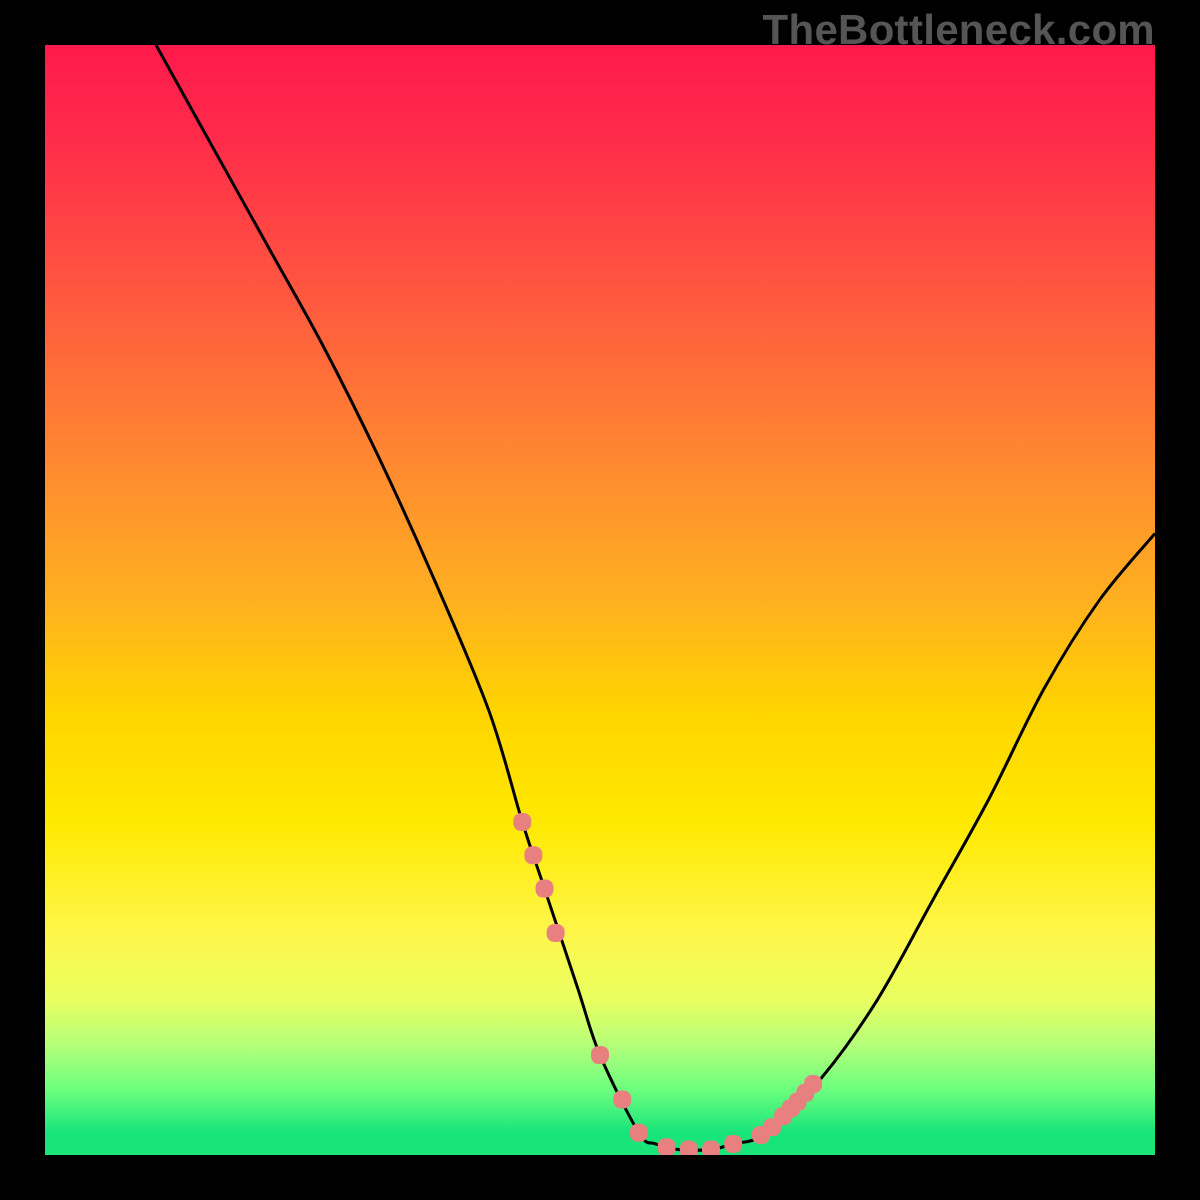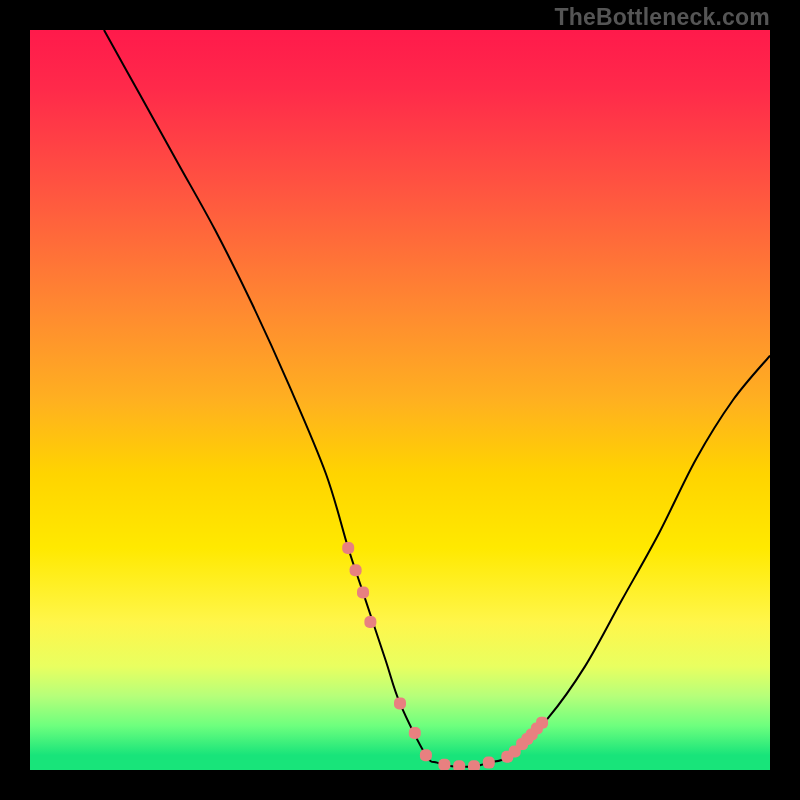--- a/index.html
+++ b/index.html
@@ -56,21 +56,21 @@
     width: 800px;
     height: 30px;
     background: #000;
   }
   .border-top { top: 0; }
   .border-bottom { bottom: 0; }
   .watermark {
     position: absolute;
     top: 4px;
     right: 30px;
-    font-size: 23px;
+    font-size: 28px;
     font-weight: bold;
     color: #555;
     letter-spacing: 0.2px;
     z-index: 10;
   }
   svg.curve {
     position: absolute;
     left: 30px;
     top: 30px;
     width: 740px;

